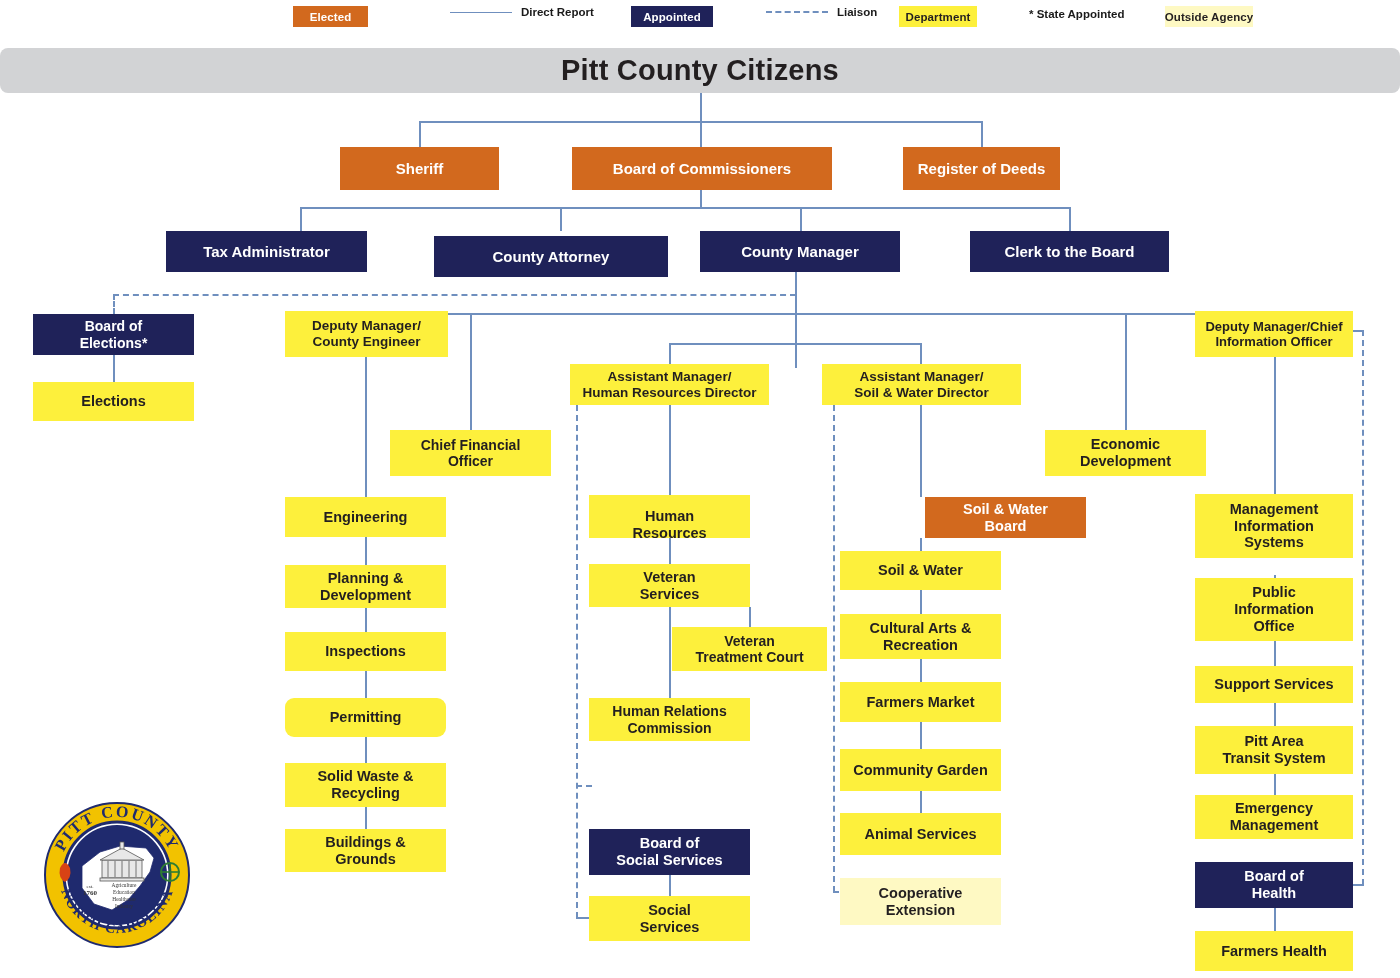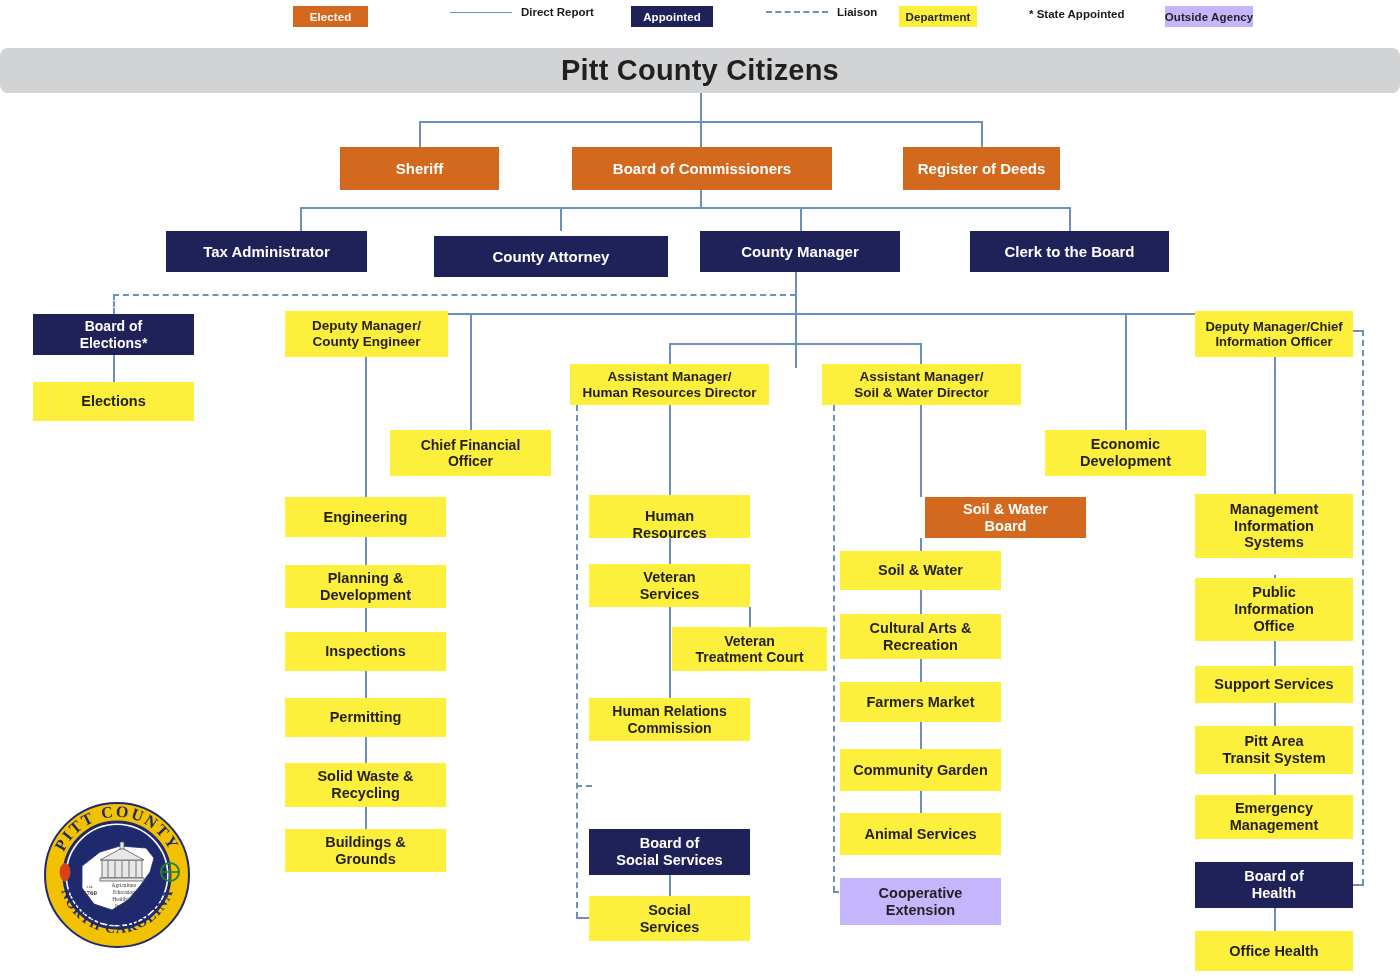--- a/index.html
+++ b/index.html
@@ -40,21 +40,21 @@
     text-align:center;
     font-weight:bold;
     line-height:1.16;
     box-sizing:border-box;
     padding:2px 4px;
     z-index:5;
   }
   .n-elected{background:#d2691e;color:#ffffff;}
   .n-appointed{background:#1f2259;color:#ffffff;}
   .n-dept{background:#fdf03c;color:#231f20;}
-  .n-outside{background:#c4b5fd;color:#231f20;}
+  .n-outside{background:#fef9c3;color:#231f20;}
 
   
   .ln{position:absolute;background:#6f8fbe;z-index:1;}
   .lnv{width:1.6px;}
   .lnh{height:1.6px;}
   .dash-v{position:absolute;width:0;border-left:2px dashed #6f8fbe;z-index:1;}
   .dash-h{position:absolute;height:0;border-top:2px dashed #6f8fbe;z-index:1;}
 
   
   .seal{position:absolute;left:42px;top:800px;width:150px;height:150px;z-index:6;}
@@ -208,21 +208,21 @@
   <div class="node n-dept" style="left:285px;top:497px;width:161px;height:40px;font-size:14.5px;">
     <span style="white-space:pre-line;">Engineering</span>
   </div>
   <div class="node n-dept" style="left:285px;top:565px;width:161px;height:43px;font-size:14.5px;">
     <span style="white-space:pre-line;">Planning &amp;
 Development</span>
   </div>
   <div class="node n-dept" style="left:285px;top:632px;width:161px;height:39px;font-size:14.5px;">
     <span style="white-space:pre-line;">Inspections</span>
   </div>
-  <div class="node n-dept" style="left:285px;top:698px;width:161px;height:39px;font-size:14.5px;">
+  <div class="node n-dept" style="left:285px;top:698px;width:161px;height:39px;font-size:14.5px;border-radius:9px;">
     <span style="white-space:pre-line;">Permitting</span>
   </div>
   <div class="node n-dept" style="left:285px;top:763px;width:161px;height:44px;font-size:14.5px;">
     <span style="white-space:pre-line;">Solid Waste &amp;
 Recycling</span>
   </div>
   <div class="node n-dept" style="left:285px;top:829px;width:161px;height:43px;font-size:14.5px;">
     <span style="white-space:pre-line;">Buildings &amp;
 Grounds</span>
   </div>
@@ -313,21 +313,21 @@
   </div>
   <div class="node n-dept" style="left:1195px;top:795px;width:158px;height:44px;font-size:14.5px;">
     <span style="white-space:pre-line;">Emergency
 Management</span>
   </div>
   <div class="node n-appointed" style="left:1195px;top:862px;width:158px;height:46px;font-size:14.5px;">
     <span style="white-space:pre-line;">Board of
 Health</span>
   </div>
   <div class="node n-dept" style="left:1195px;top:931px;width:158px;height:40px;font-size:14.5px;">
-    <span style="white-space:pre-line;">Office Health</span>
+    <span style="white-space:pre-line;">Farmers Health</span>
   </div>
 
   <svg class="seal" viewBox="0 0 150 150">
     <circle cx="75" cy="75" r="72" fill="#f2c200" stroke="#1f2a6e" stroke-width="2"></circle>
     <circle cx="75" cy="75" r="53" fill="#ffffff" stroke="#1f2a6e" stroke-width="3"></circle>
     <circle cx="75" cy="75" r="50" fill="#1f2a6e"></circle>
     <path id="sealTop" d="M 75,75 m -58,0 a 58,58 0 0 1 116,0" fill="none"></path>
     <path id="sealBot" d="M 75,75 m -58,0 a 58,58 0 0 0 116,0" fill="none"></path>
     <text font-family="'Liberation Serif', serif" font-size="16" font-weight="bold" fill="#1f2a6e" letter-spacing="2.2">
       <textPath href="#sealTop" startOffset="50%" text-anchor="middle">PITT COUNTY</textPath>

